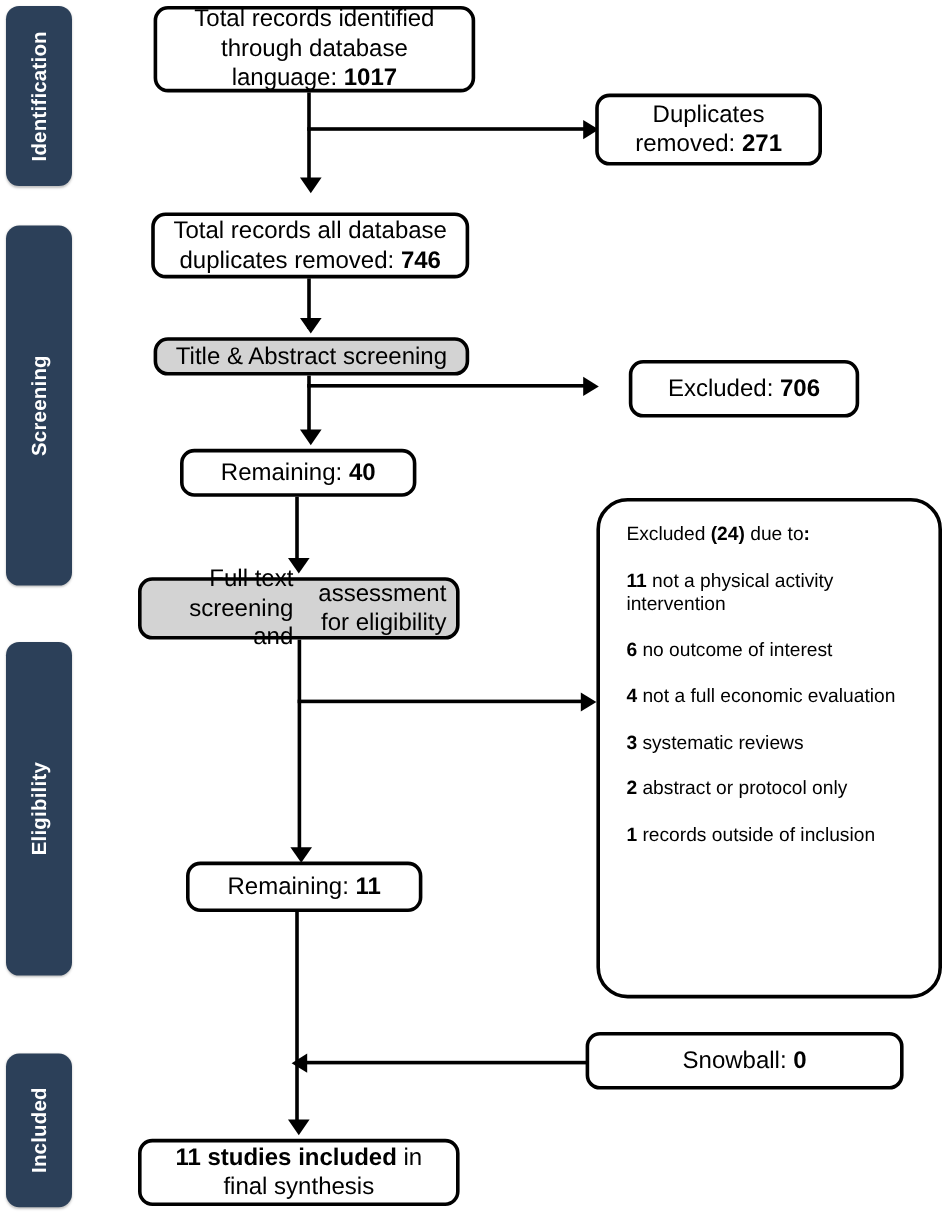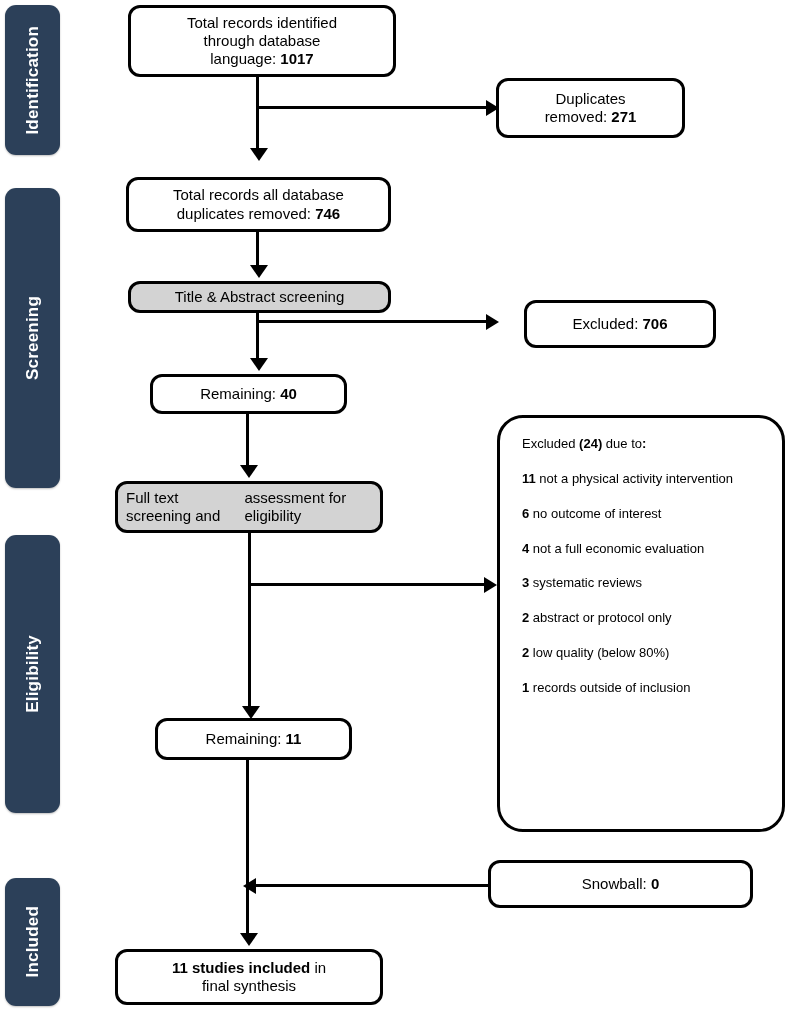--- a/index.html
+++ b/index.html
@@ -41,36 +41,36 @@
   
   .node {
     position: absolute;
     box-sizing: border-box;
     background: #ffffff;
     border: 3px solid #000000;
     border-radius: 12px;
     display: flex;
     align-items: center;
     justify-content: center;
-    text-align: left;
-    font-size: 15px;
+    text-align: right;
+    font-size: 20px;
     color: #000000;
     line-height: 1.22;
     padding: 3px 8px;
   }
   .node.shaded {
     background: #d3d3d3;
   }
   .node.reasons {
     display: block;
     text-align: left;
     border-width: 3px;
     border-radius: 26px;
     padding: 12px 18px 12px 22px;
-    font-size: 13px;
+    font-size: 16px;
     line-height: 1.22;
   }
   .node-text { display: block; }
   .node b { font-weight: bold; }
   
   .reason-head {
     margin: 6px 0 0 0;
   }
   .reason-item {
     margin: 19px 0 0 0;
@@ -186,21 +186,20 @@
   <div class="hline" style="left:248px;top:583px;width:240px;"></div>
   <div class="arrow-right" style="left:484px;top:577px;"></div>
 
   <div class="node reasons" style="left:497px;top:415px;width:288px;height:417px;">
     <div class="reason-head"><span>Excluded </span><b>(24)</b><span> due to</span><b>:</b></div>
     <div class="reason-item"><b>11</b><span> not a physical activity intervention</span></div>
     <div class="reason-item"><b>6</b><span> no outcome of interest</span></div>
     <div class="reason-item"><b>4</b><span> not a full economic evaluation</span></div>
     <div class="reason-item"><b>3</b><span> systematic reviews</span></div>
     <div class="reason-item"><b>2</b><span> abstract or protocol only</span></div>
-    <div class="reason-item"><b>2</b><span> low quality (below 80%)</span></div>
     <div class="reason-item"><b>1</b><span> records outside of inclusion</span></div>
   </div>
 
   <div class="node" style="left:155px;top:718px;width:197px;height:42px;">
     <span class="node-text"><span>Remaining: </span><b>11</b></span>
   </div>
 
   <div class="vline" style="left:246px;top:760px;height:180px;"></div>
   <div class="arrow-down" style="left:240px;top:933px;"></div>
 

